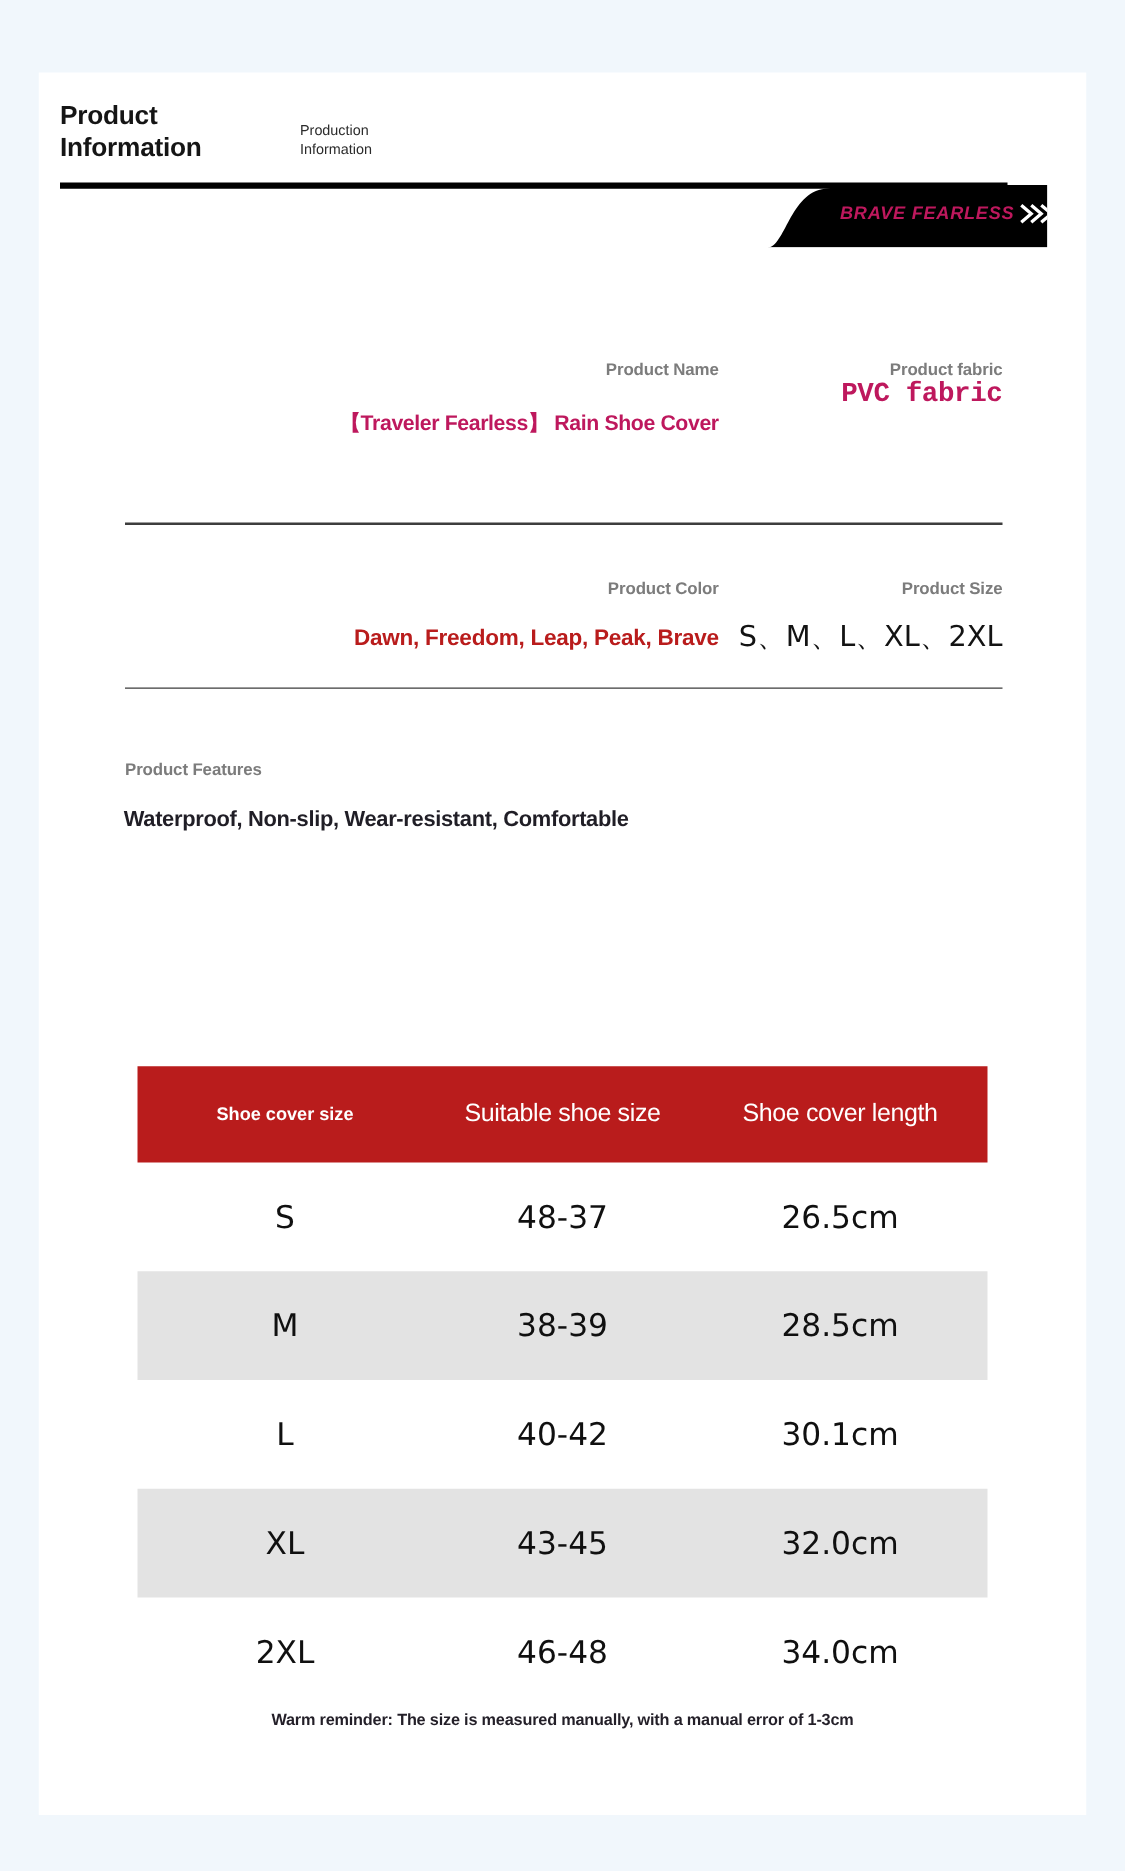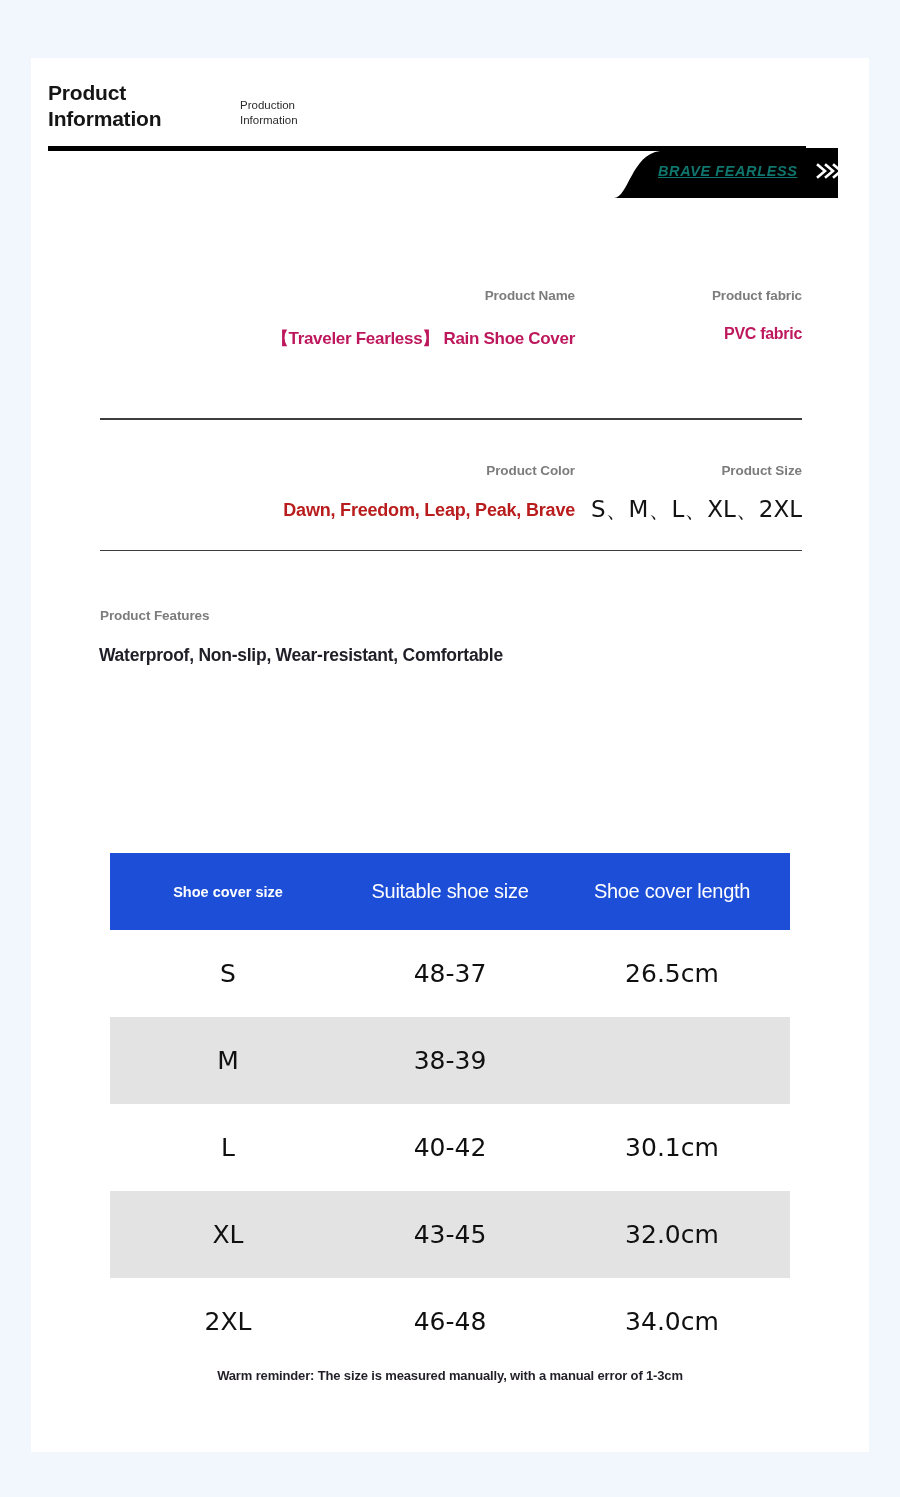--- a/index.html
+++ b/index.html
@@ -42,26 +42,25 @@
 
   
   .banner {
     position:absolute;
     left:614px; top:148px;
     width:224px; height:50px;
     overflow:hidden;
   }
   .banner svg { display:block; }
   .banner-text {
-    position:absolute; left:44px; top:15px;
-    color:#0f766e; font-size:14.5px; font-weight:bold;
+    position:absolute; left:58px; top:15px;
+    color:#be185d; font-size:14.5px; font-weight:bold;
     font-style:italic; letter-spacing:0.6px;
     font-family:"Liberation Sans", sans-serif;
     white-space:nowrap;
-    text-decoration:underline;
   }
   .banner-chevrons {
     position:absolute; left:202px; top:12px;
   }
 
   
   .info {
     position:absolute;
     left:100px; top:288px;
     width:702px;
@@ -72,42 +71,42 @@
   .col-right { width:227px; }
 
   .lbl {
     font-size:13.5px; font-weight:bold; color:#7c7c7c;
     letter-spacing:-0.1px; display:block;
   }
   .val {
     display:block; font-weight:bold; color:#be185d;
   }
   .val-name     { font-size:17px; margin-top:24px; margin-left:8px; letter-spacing:-0.3px; }
-  .val-fabric   { font-size:16px; margin-top:22px; letter-spacing:-0.3px; }
+  .val-fabric   { font-size:22px; letter-spacing:-0.3px;font-family:Liberation Mono, monospace; }
   .val-color    { font-size:18px;  margin-top:22px; margin-left:-1px; letter-spacing:-0.2px; color:#b91c1c; }
   .val-size     { font-size:23px;  margin-top:16px; font-weight:400; color:#131313; letter-spacing:0px;
                   font-family:"DejaVu Sans", sans-serif; }
   .val-features { font-size:17.5px; margin-top:22px; margin-left:-1px; letter-spacing:-0.25px; color:#201e26; }
 
   .divider {
     height:1.5px; background:#3d3d3d; width:702px;
   }
   .row1 { height:130px; }
   .row2 { height:130px; padding-top:43px; }
   .row3 { padding-top:57px; }
 
   
   .table {
     position:absolute;
     left:110px; top:853px;
     width:680px;
   }
   .t-row { display:flex; align-items:center; }
   .t-head {
-    height:77px; background:#1d4ed8; color:#ffffff;
+    height:77px; background:#b91c1c; color:#ffffff;
   }
   .t-head .c1 { font-size:14.5px; font-weight:bold; }
   .t-head .c2, .t-head .c3 { font-size:20px; font-weight:normal; letter-spacing:-0.3px; }
   .t-body-row { height:87px; font-size:25px; color:#101010;
                 font-family:"DejaVu Sans", sans-serif; font-weight:400; }
   .t-alt { background:#e3e3e3; }
   .c1 { width:236px; text-align:center; }
   .c2 { width:208px; text-align:center; }
   .c3 { width:236px; text-align:center; }
 
@@ -199,20 +198,21 @@
 
     <div class="t-row t-body-row">
       <div class="c1">S</div>
       <div class="c2">48-37</div>
       <div class="c3">26.5cm</div>
     </div>
 
     <div class="t-row t-body-row t-alt">
       <div class="c1">M</div>
       <div class="c2">38-39</div>
+      <div class="c3">28.5cm</div>
     </div>
 
     <div class="t-row t-body-row">
       <div class="c1">L</div>
       <div class="c2">40-42</div>
       <div class="c3">30.1cm</div>
     </div>
 
     <div class="t-row t-body-row t-alt">
       <div class="c1">XL</div>

